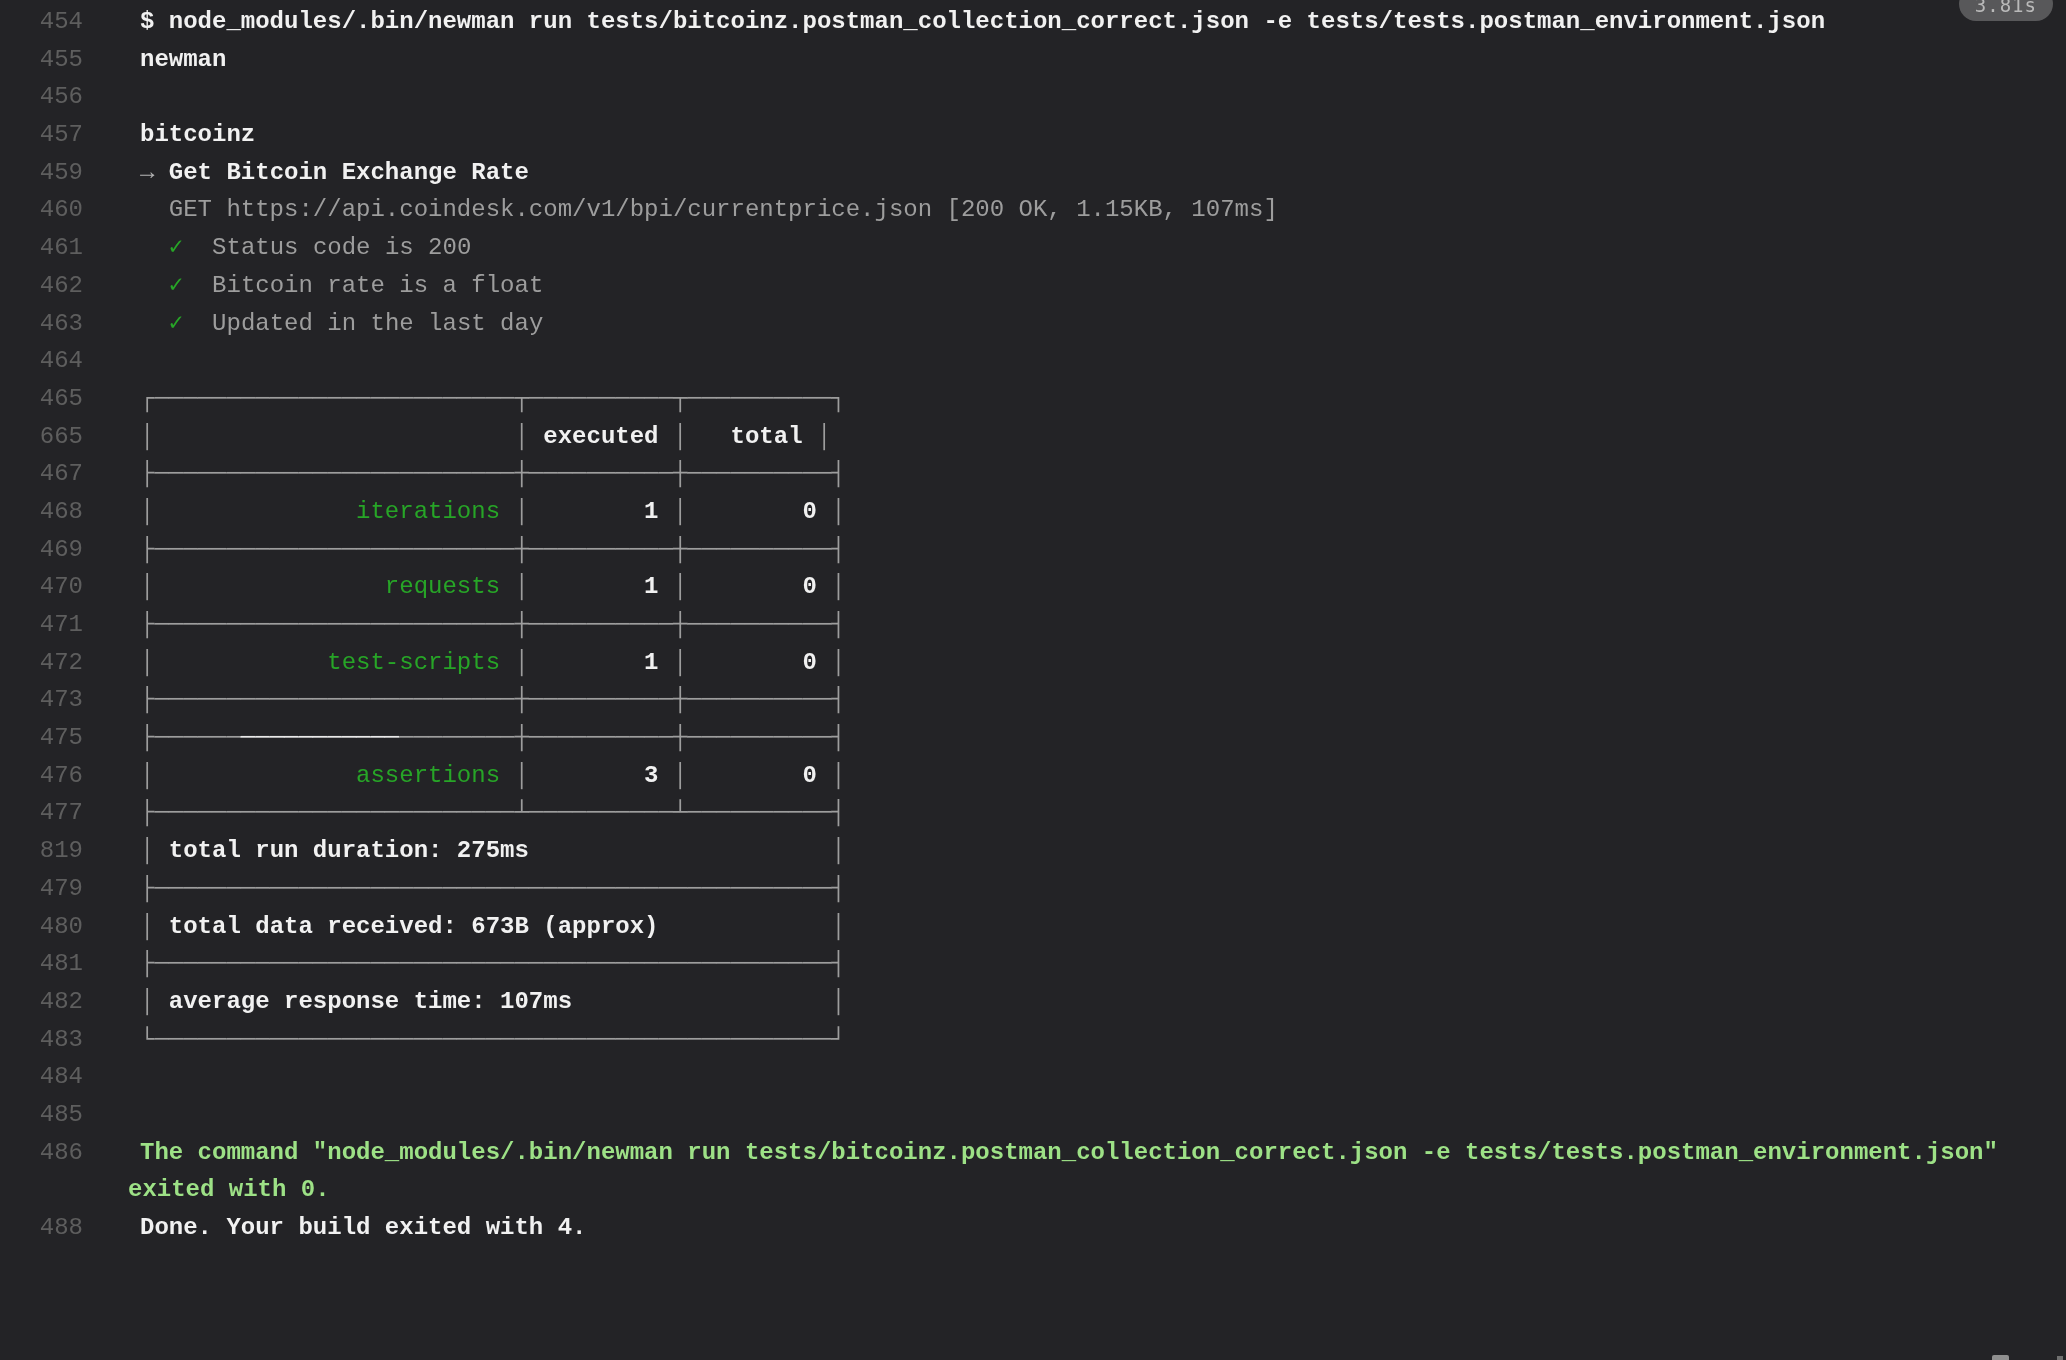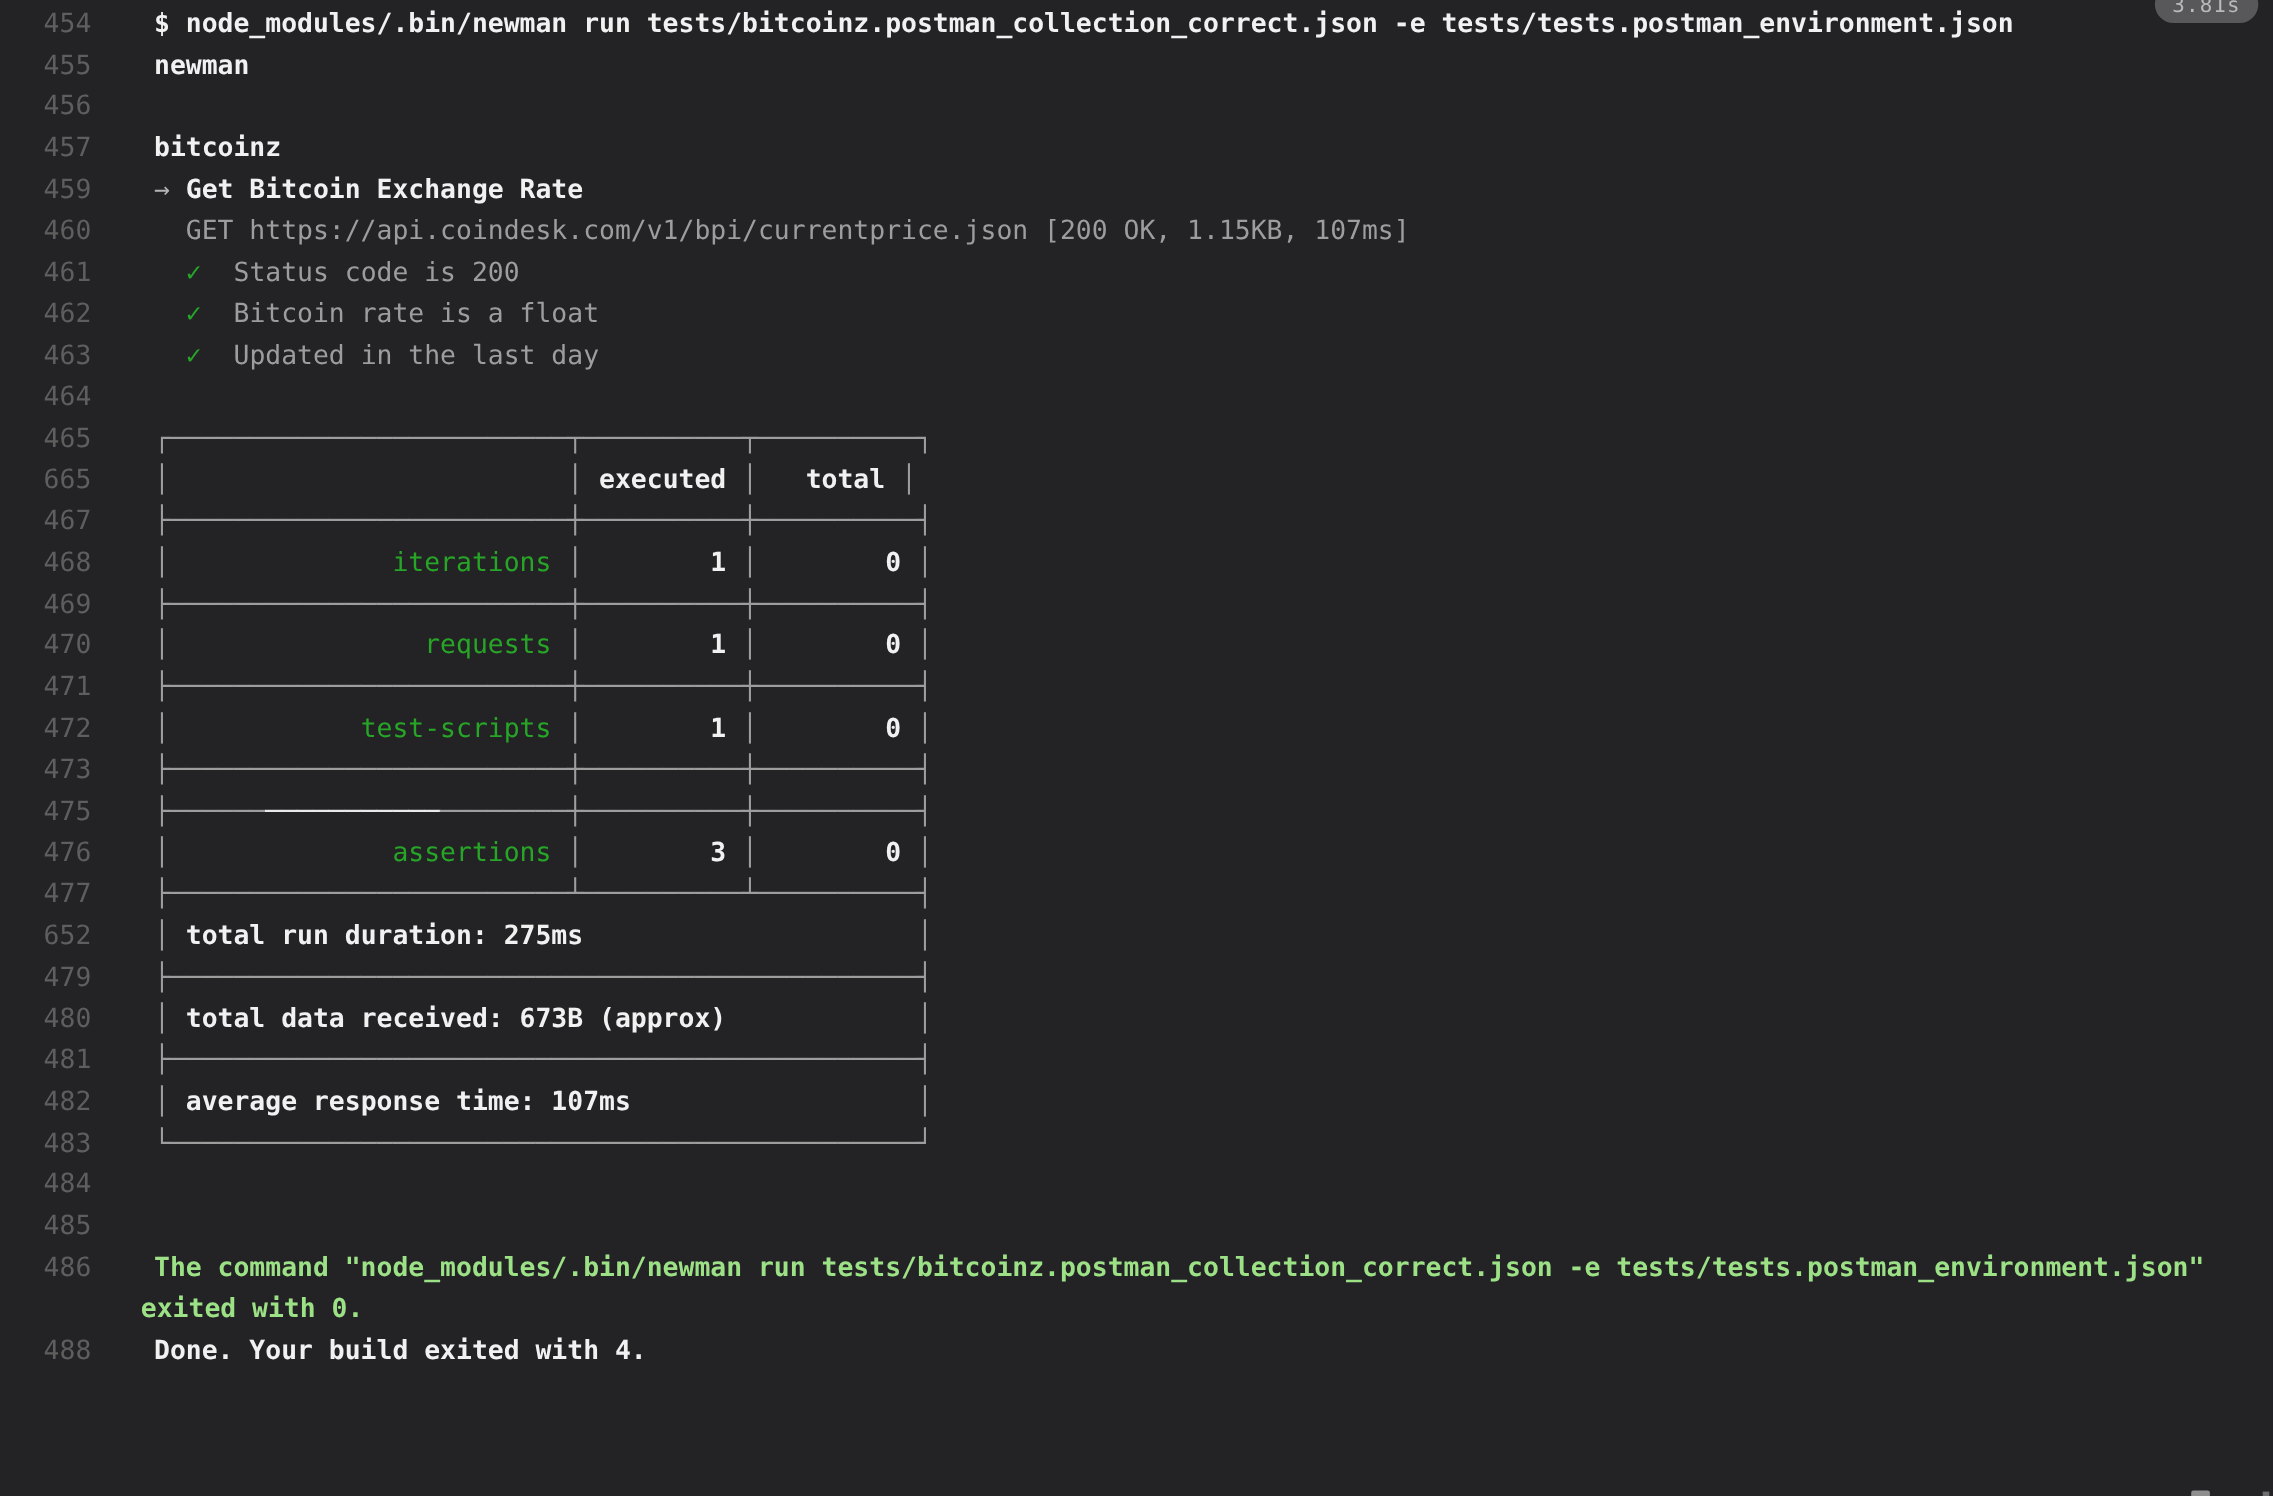--- a/index.html
+++ b/index.html
@@ -7,21 +7,21 @@
     --green-bright:#9de186; --border-bright:#e9e9e9; --line-number:#5e5e5e;
     --badge-bg:#58585a; --badge-text:#b9b9b9; --arrow:#b3b3b3; --fragment:#8f8f8f;
   }
   html,body{margin:0;padding:0;}
   body{
     width:2066px;height:1360px;position:relative;overflow:hidden;
     background:var(--background);
     font-family:"DejaVu Sans Mono","Liberation Mono",monospace;
   }
   #log{position:absolute;left:0;top:3px;width:2066px;font-size:24px;}
-  .log-line{display:flex;height:37.7px;line-height:37.7px;}
+  .log-line{display:flex;height:37.7px;line-height:37.7px;font-family:Liberation Mono, monospace;}
   .num{flex:0 0 83px;width:83px;text-align:right;color:var(--line-number);white-space:pre;}
   .text{white-space:pre;padding-left:17px;margin-left:40px;}
   .text.wrap{padding-left:5px;}
   .wb{color:var(--white);font-weight:bold;}
   .ar{color:var(--arrow);}
   .gy{color:var(--gray);}
   .gn{color:var(--green);}
   .gnb{color:var(--green-bright);font-weight:bold;}
   .bd{color:var(--gray);}
   .bdb{color:var(--border-bright);}
@@ -120,21 +120,21 @@
     </div>
     <div class="log-line">
       <span class="num">476</span>
       <span class="text"><span class="bd">│</span><span class="gn">              assertions </span><span class="bd">│</span><span class="wb">        3 </span><span class="bd">│</span><span class="wb">        0 </span><span class="bd">│</span></span>
     </div>
     <div class="log-line">
       <span class="num">477</span>
       <span class="text"><span class="bd">├─────────────────────────┴──────────┴──────────┤</span></span>
     </div>
     <div class="log-line">
-      <span class="num">652</span>
+      <span class="num">819</span>
       <span class="text"><span class="bd">│</span><span class="wb"> total run duration: 275ms</span><span class="bd">                     │</span></span>
     </div>
     <div class="log-line">
       <span class="num">479</span>
       <span class="text"><span class="bd">├───────────────────────────────────────────────┤</span></span>
     </div>
     <div class="log-line">
       <span class="num">480</span>
       <span class="text"><span class="bd">│</span><span class="wb"> total data received: 673B (approx)</span><span class="bd">            │</span></span>
     </div>

